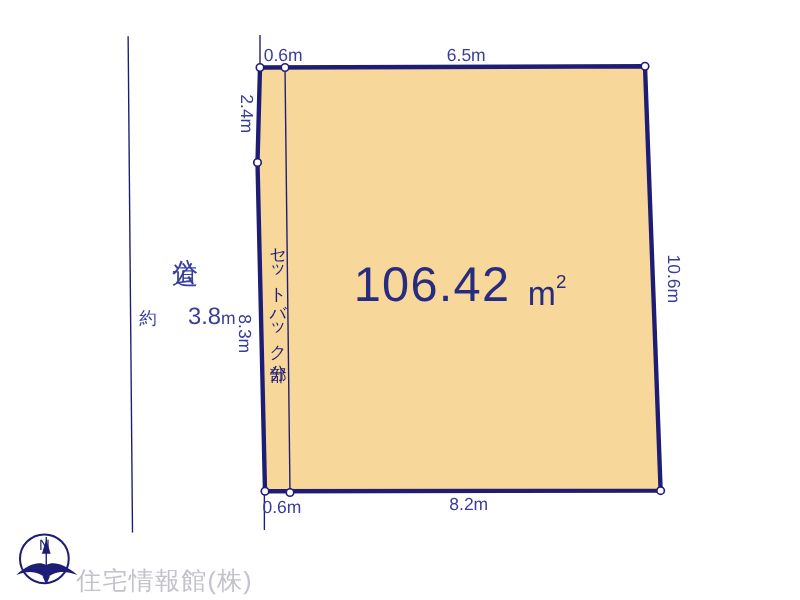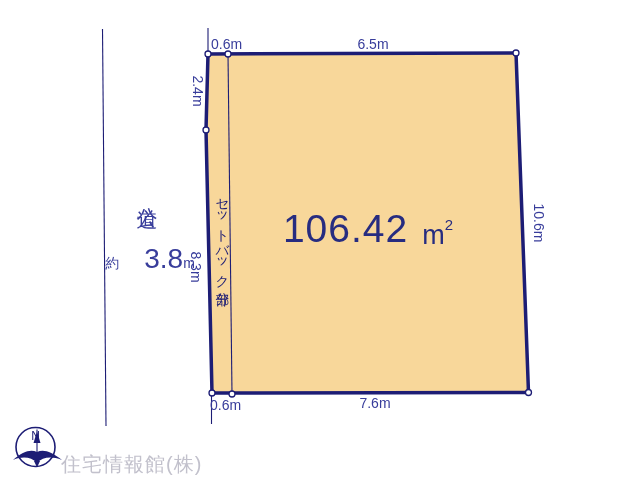--- a/index.html
+++ b/index.html
@@ -34,21 +34,21 @@
     position:absolute;left:135px;top:191px;width:24px;height:52px;
     writing-mode:vertical-rl;text-orientation:upright;
     color:var(--indigo);font-size:21px;letter-spacing:2px;line-height:24px;
   }
   .road-width{
     position:absolute;left:113px;top:243px;width:74px;height:24px;
     display:flex;justify-content:center;align-items:baseline;
     color:var(--indigo);white-space:nowrap;
   }
   .road-width .small{font-size:14px;}
-  .road-width .big{font-size:28px;margin-left:25px;}
+  .road-width .big{font-size:19px;margin-left:25px;}
   .setback-label{
     position:absolute;left:214px;top:189px;width:15px;height:112px;
     writing-mode:vertical-rl;text-orientation:upright;
     color:var(--navy);font-size:13.5px;line-height:14px;letter-spacing:0;
     white-space:nowrap;
   }
   .company{
     position:absolute;left:61px;top:451px;
     color:var(--muted);font-size:20px;letter-spacing:1px;white-space:nowrap;
   }
@@ -86,21 +86,21 @@
       <text class="compass-n" x="35.5" y="440">N</text>
     </g>
   </svg>
 
   <div class="label" style="left:211px;top:36px;">0.6m</div>
   <div class="label centered" style="left:350px;top:36px;width:46px;">6.5m</div>
   <div class="label rot90" style="left:178px;top:83px;width:40px;">2.4m</div>
   <div class="label rot90" style="left:176px;top:259px;width:40px;">8.3m</div>
   <div class="label rot90" style="left:516px;top:215px;width:46px;">10.6m</div>
   <div class="label" style="left:210px;top:397px;">0.6m</div>
-  <div class="label centered" style="left:353px;top:395px;width:44px;">7.6m</div>
+  <div class="label centered" style="left:353px;top:395px;width:44px;">8.2m</div>
 
   <div class="area-label">
     <span class="area-value">106.42</span>
     <span class="area-unit"><span>m</span><sup class="area-sup">2</sup></span>
   </div>
 
   <div class="road-name">公道</div>
   <div class="road-width">
     <span class="small">約</span>
     <span class="big">3.8</span>

